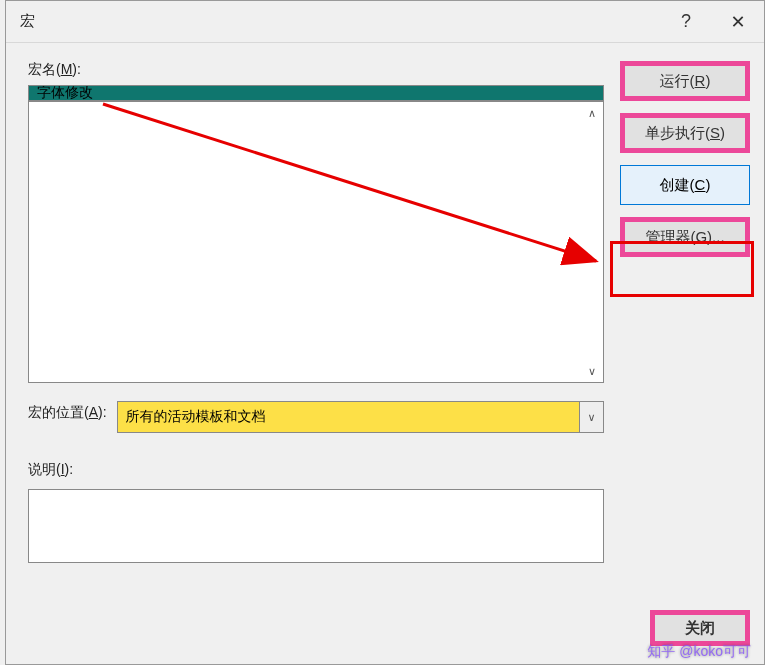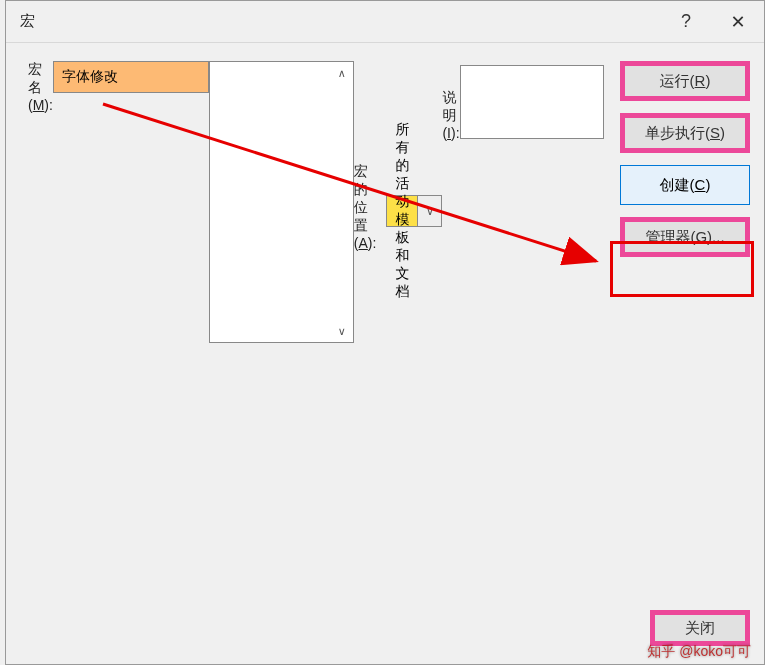--- a/index.html
+++ b/index.html
@@ -48,43 +48,44 @@
       cursor: pointer;
     }
     .content {
       padding: 18px 14px 14px 14px;
       display: flex;
       gap: 16px;
     }
     .left-col {
       flex: 1;
       display: flex;
+      flex-direction: column;
       padding-left: 8px;
     }
     .right-col {
       width: 130px;
       display: flex;
       flex-direction: column;
       gap: 12px;
     }
     .label {
       font-size: 14px;
       color: #222;
       margin-bottom: 6px;
     }
     .label u { text-decoration: underline; }
     .macro-name-input {
       width: 100%;
-      height: 32px;
+      height: 16px;
       border: 1px solid #888;
       padding: 0 8px;
       font-size: 14px;
       outline: none;
       font-family: inherit;
-      background: #fdba74;
+      background: #0f766e;
     }
     .macro-list-wrap {
       position: relative;
       width: 100%;
       border: 1px solid #888;
       background: #fff;
       height: 282px;
       overflow: hidden;
     }
     .macro-list {
@@ -168,27 +169,28 @@
       z-index: 49;
     }
     .footer {
       position: absolute;
       right: 14px;
       bottom: 18px;
     }
     .footer .btn {
       width: 100px;
       height: 36px;
+      font-weight: bold;
     }
     .watermark {
       position: absolute;
       right: 14px;
       bottom: 4px;
       font-size: 14px;
-      color: #b91c1c;
+      color: #8b5cf6;
       text-shadow: 0 0 3px rgba(0,0,0,0.5);
       opacity: 0.9;
       z-index: 60;
     }
     .chevron {
       font-size: 11px;
       color: #555;
     }
   </style>
 </head>

